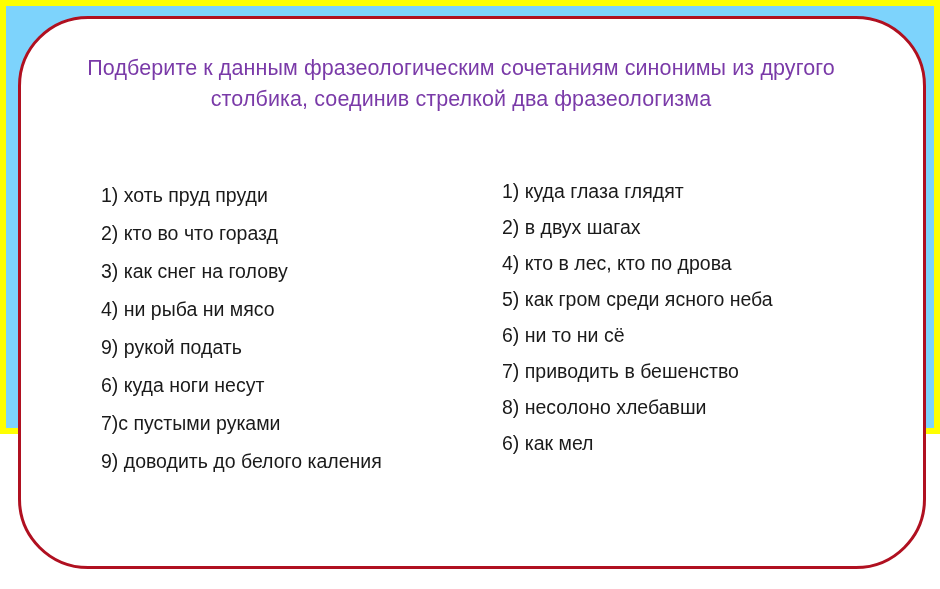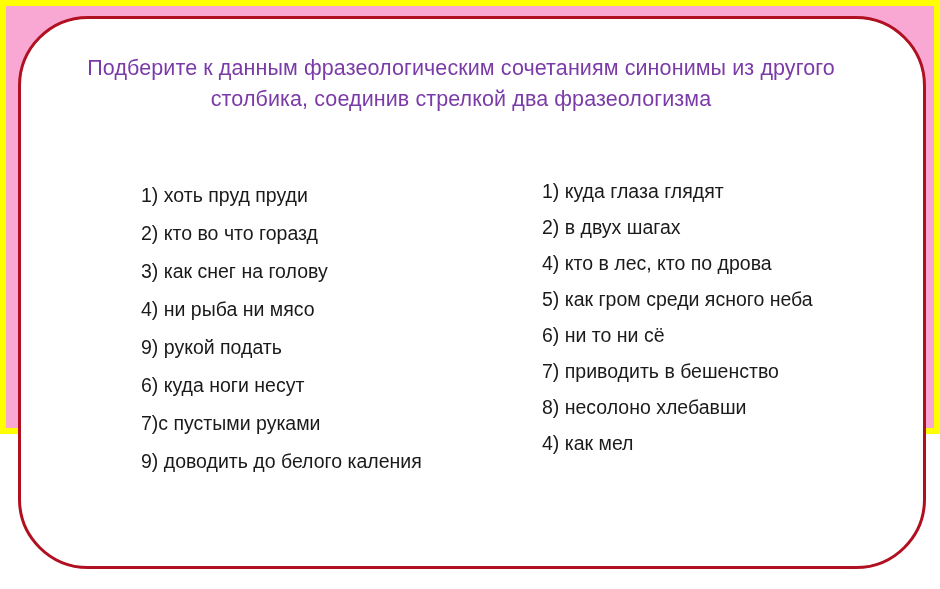--- a/index.html
+++ b/index.html
@@ -14,21 +14,21 @@
     font-family: "Liberation Sans", "DejaVu Sans", sans-serif;
     overflow: hidden;
   }
 
   
   #slide {
     position: relative;
     width: 940px;
     height: 434px;
     box-sizing: border-box;
-    background: #f9a8d4;
+    background: #7dd3fc;
     border: 6px solid var(--frame-yellow, #ffff00);
   }
 
   
   #card {
     position: absolute;
     left: 12px;
     top: 10px;
     width: 908px;
     height: 553px;
@@ -58,21 +58,20 @@
   #columns {
     position: absolute;
     left: 0;
     top: 0;
     width: 940px;
     height: 589px;
   }
 
   .column {
     position: absolute;
-    margin-left: 40px;
   }
   .column.left  { left: 95px;  top: 170px; width: 400px; }
   .column.right { left: 496px; top: 167px; width: 400px; }
 
   .phrase-item {
     color: #1a1a1a;
     font-size: 19.5px;
     line-height: 36px;
     white-space: nowrap;
   }
@@ -104,17 +103,17 @@
     </div>
 
     <div class="column right">
       <div class="phrase-item">1) куда глаза глядят</div>
       <div class="phrase-item">2) в двух шагах</div>
       <div class="phrase-item">4) кто в лес, кто по дрова</div>
       <div class="phrase-item">5) как гром среди ясного неба</div>
       <div class="phrase-item">6) ни то ни сё</div>
       <div class="phrase-item">7) приводить в бешенство</div>
       <div class="phrase-item">8) несолоно хлебавши</div>
-      <div class="phrase-item">4) как мел</div>
+      <div class="phrase-item">6) как мел</div>
     </div>
 
   </div>
 </div>
 
 </body></html>

